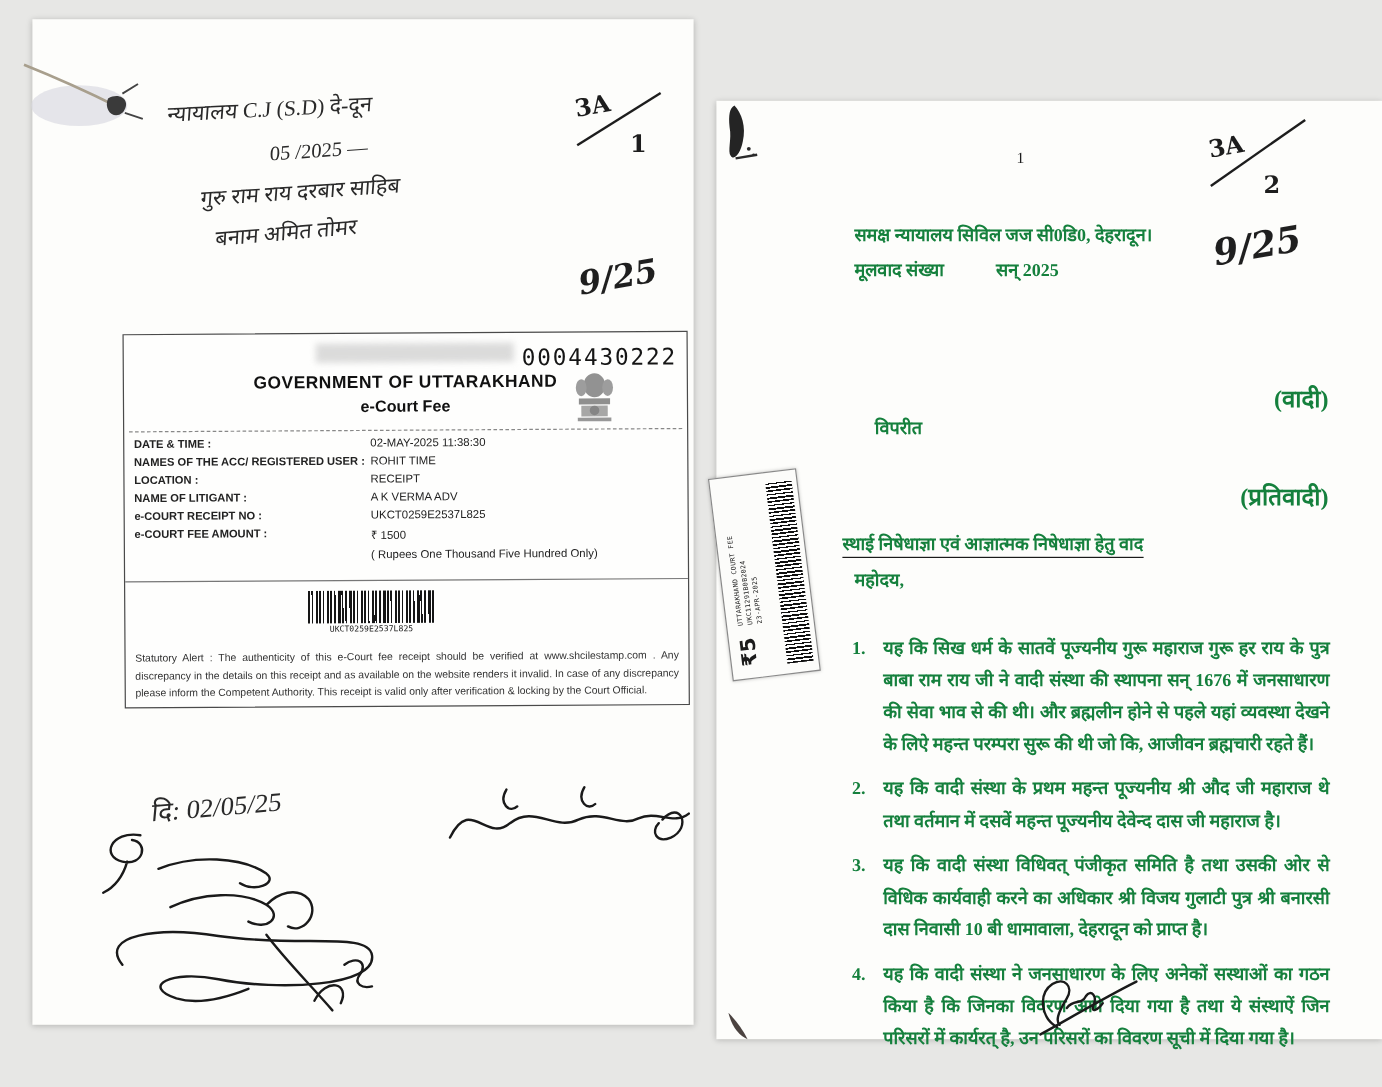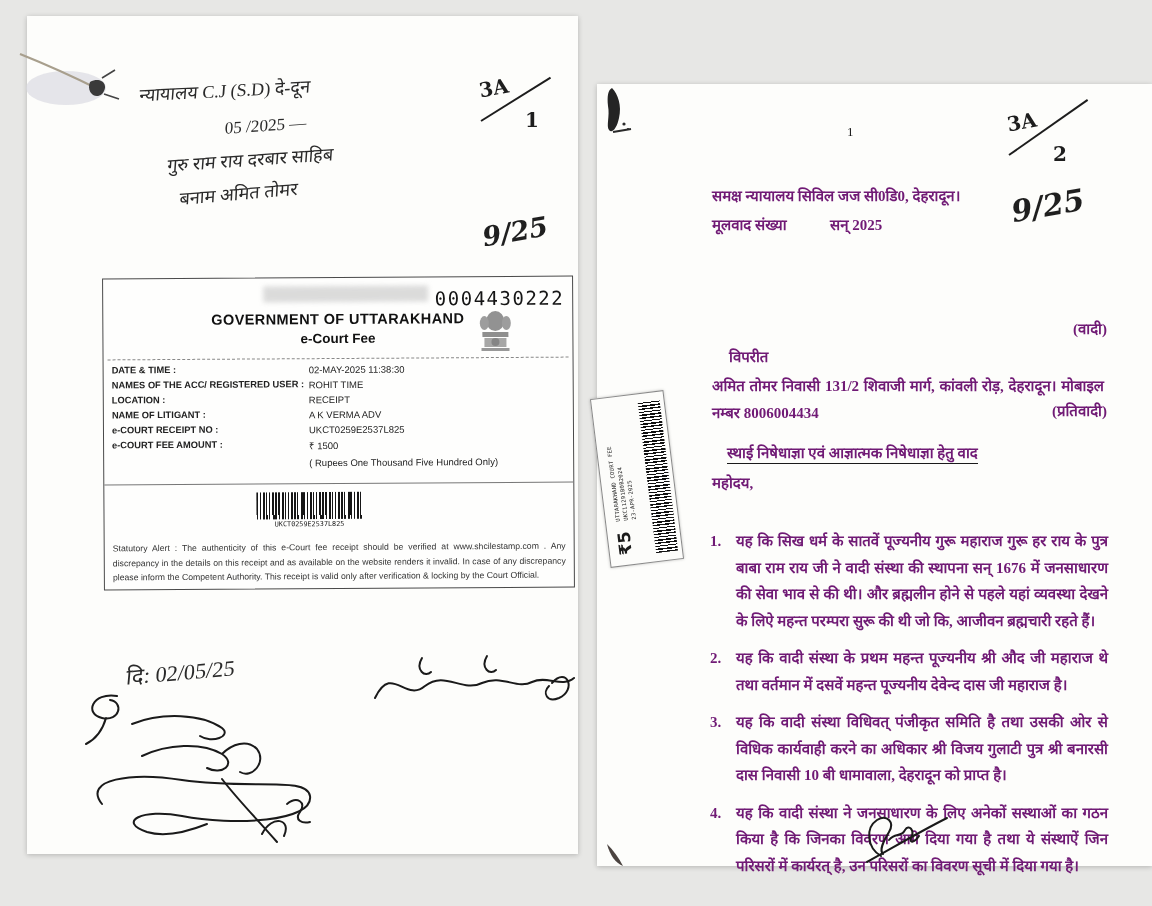--- a/index.html
+++ b/index.html
@@ -37,24 +37,24 @@
   .rrow .lbl{position:absolute;left:0;width:200px;font-size:9.3px;font-weight:bold;color:#222;}
   .rrow .val{position:absolute;left:197px;font-size:9.5px;color:#222;}
   .barcode{position:absolute;left:152px;top:214px;width:106px;height:27px;
            background:repeating-linear-gradient(90deg,#161616 0 1.6px,#fff 1.6px 3.2px,#161616 3.2px 4.4px,#fff 4.4px 6.6px,#161616 6.6px 8.6px,#fff 8.6px 9.4px);}
   .barcode-label{position:absolute;left:152px;top:242px;width:106px;text-align:center;
                  font-family:"DejaVu Sans Mono",monospace;font-size:6.8px;color:#222;}
   .statutory{position:absolute;left:8px;right:8px;top:262px;font-size:8.7px;line-height:14.6px;
              color:#333;text-align:justify;}
   .emblem{position:absolute;left:372px;top:30px;opacity:.75;}
   
-  .hi{font-family:"Liberation Serif",serif;font-weight:600;color:#701a75;}
+  .hi{font-family:"Liberation Serif",serif;font-weight:600;color:#15803d;}
   .pr-line{position:absolute;font-size:15px;}
   .pr-par{position:absolute;width:392px;font-size:15px;line-height:27px;text-align:justify;}
-  .pr-tag{position:absolute;left:418px;width:92px;text-align:right;font-size:15px;}
+  .pr-tag{position:absolute;left:418px;width:92px;text-align:right;font-size:20px;}
   .suit-title{border-bottom:1.6px solid #1a1a1a;padding-bottom:2px;}
   .plist{position:absolute;left:113px;top:444px;width:398px;}
   .pitem{display:flex;margin-bottom:11px;font-size:15px;line-height:26.5px;}
   .pitem .pnum{width:26px;flex:none;font-weight:600;}
   .pitem .ptxt{flex:1;text-align:justify;font-weight:700;}
   
   .stamp{left:-45px;top:358px;width:168px;height:72px;background:#fcfcfa;border:1px solid #8a8a8a;
          transform:rotate(-97deg);box-shadow:0 0 3px rgba(0,0,0,.25);}
   .stamp .denom{position:absolute;left:10px;top:6px;font-size:17px;font-weight:bold;
                 font-family:"DejaVu Sans",sans-serif;color:#1b1b1b;}
@@ -182,24 +182,23 @@
     <div class="abs initials" style="left:414px;top:104px;font-size:30px;">9/25</div>
 
     <div class="abs pr-line hi" style="left:115px;top:101px;">समक्ष न्यायालय सिविल जज सी0डि0, देहरादून।</div>
     <div class="abs pr-line hi" style="left:115px;top:130px;">मूलवाद संख्या</div>
     <div class="abs pr-line hi" style="left:233px;top:130px;">सन् 2025</div>
 
     <div class="abs pr-tag hi" style="top:234px;">(वादी)</div>
 
     <div class="abs pr-line hi" style="left:132px;top:262px;">विपरीत</div>
 
-    <div class="abs pr-par hi" style="left:115px;top:289px;">अमित तोमर निवासी 131/2 शिवाजी मार्ग, कांवली रोड़, देहरादून। मोबाइल नम्बर 8006004434</div>
     <div class="abs pr-tag hi" style="top:316px;text-align:right;">(प्रतिवादी)</div>
 
-    <div class="abs pr-line hi" style="left:130px;top:358px;"><span class="suit-title">स्थाई निषेधाज्ञा एवं आज्ञात्मक निषेधाज्ञा हेतु वाद</span></div>
+    <div class="abs pr-line hi" style="left:105px;top:358px;"><span class="suit-title">स्थाई निषेधाज्ञा एवं आज्ञात्मक निषेधाज्ञा हेतु वाद</span></div>
 
     <div class="abs pr-line hi" style="left:115px;top:388px;">महोदय,</div>
 
     <div class="plist">
       <div class="pitem hi">
         <span class="pnum">1.</span>
         <span class="ptxt">यह कि सिख धर्म के सातवें पूज्यनीय गुरू महाराज गुरू हर राय के पुत्र बाबा राम राय जी ने वादी संस्था की स्थापना सन् 1676 में जनसाधारण की सेवा भाव से की थी। और ब्रह्मलीन होने से पहले यहां व्यवस्था देखने के लिऐ महन्त परम्परा सुरू की थी जो कि, आजीवन ब्रह्मचारी रहते हैं।</span>
       </div>
       <div class="pitem hi">
         <span class="pnum">2.</span>

